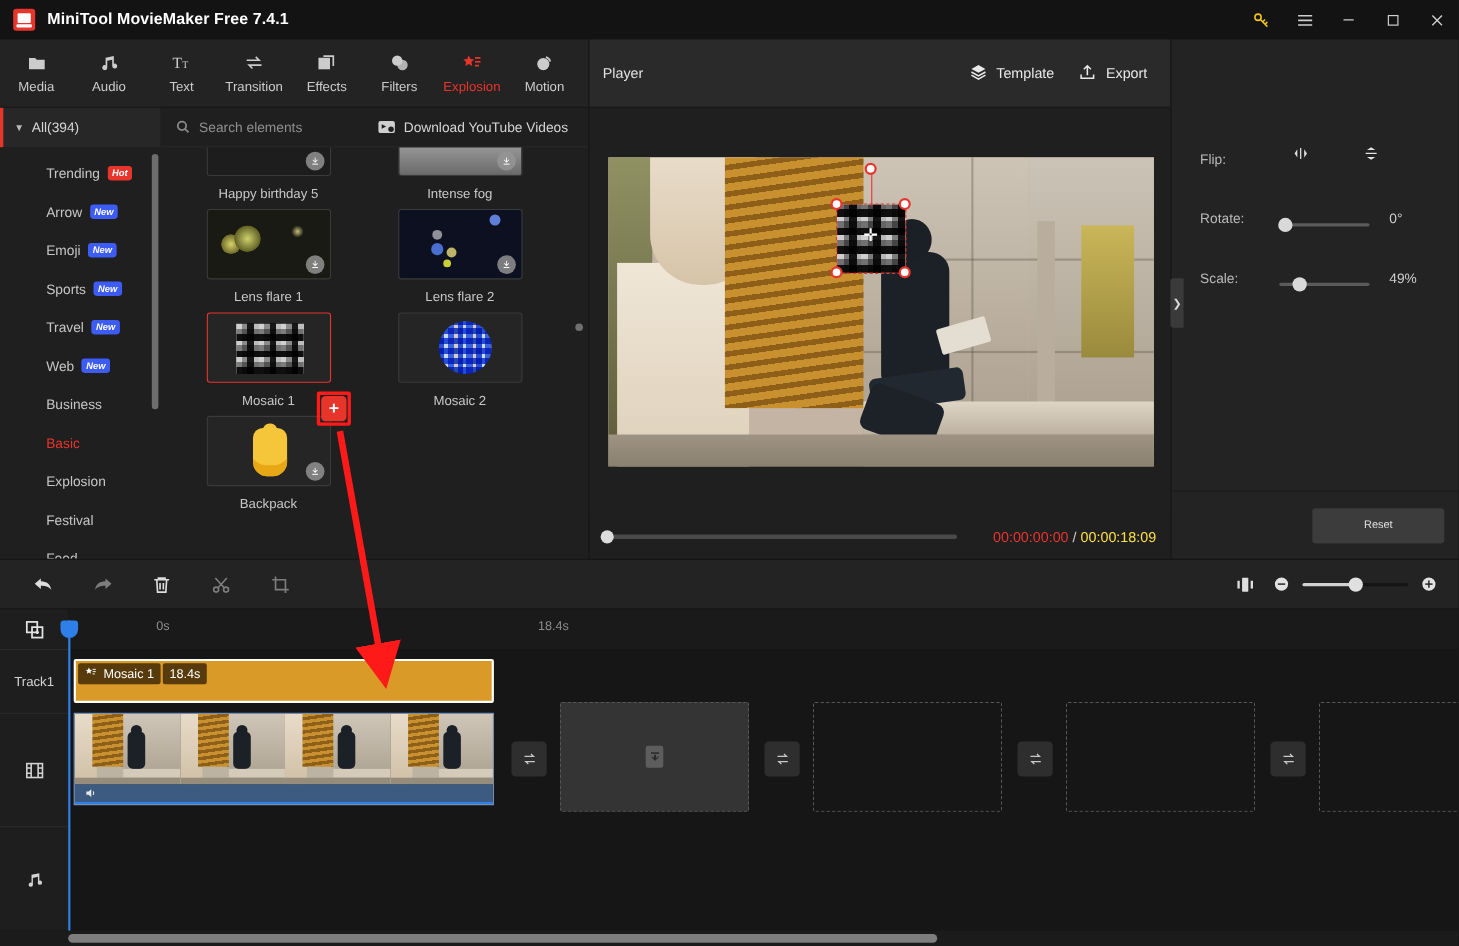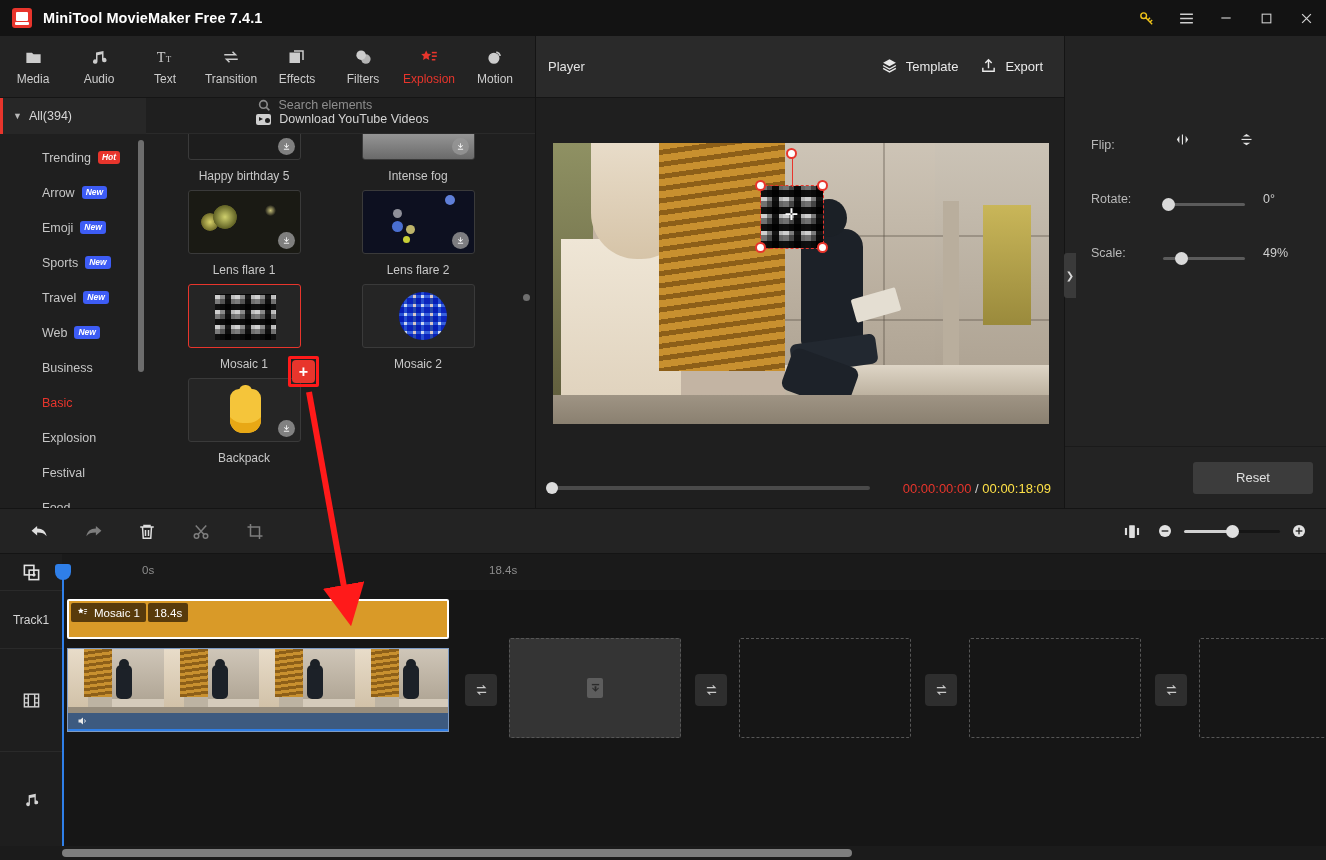--- a/index.html
+++ b/index.html
@@ -86,21 +86,20 @@
   .badge.new { background: #3d5cf5; }
   #cat-scroll {
     position: absolute; left: 138px; top: 42px; width: 6px; height: 232px;
     background: #6d6d6d; border-radius: 3px;
   }
 
   #lib-head {
     position: absolute; left: 146px; top: 0; width: 389px; height: 36px;
     display: flex; align-items: center; background: #1f1f1f;
     border-bottom: 1px solid #2a2a2a;
-    flex-direction: column;
   }
   #search-box { display: flex; align-items: center; margin-left: 14px; width: 180px; }
   #search-box .sicon { color: #8a8a8a; margin-right: 8px; display:flex; }
   #search-input {
     background: transparent; border: 0; outline: 0; color: #bdbdbd; font-size: 12.5px;
     font-family: "Liberation Sans", sans-serif; width: 150px;
   }
   #search-input::placeholder { color: #8e8e8e; }
   #yt-link {
     display: flex; align-items: center; gap: 8px; margin-left: 4px;
@@ -353,21 +352,21 @@
   .ptrack { position:relative; width: 82px; height: 3px; background:#5b5b5b; border-radius:2px; }
   .pknob { position:absolute; top:-5px; width:13px;height:13px;border-radius:50%;background:#d9d9d9; }
   .pval { margin-left: 18px; font-size: 12.5px; color: #cfcfcf; }
   #props-foot {
     position:absolute; left:0; bottom:0; width:262px; height:62px;
     border-top:1px solid #1a1a1a; display:flex; align-items:center; justify-content:flex-end;
   }
   #reset-btn {
     width: 120px; height: 32px; background: #3c3c3c; border-radius: 3px;
     display:flex;align-items:center;justify-content:center;
-    font-size: 13px; color: #e0e0e0; margin-right: 14px;
+    font-size: 10px; color: #e0e0e0; margin-right: 14px;
   }
   #panel-toggle {
     position: absolute; left: 1064px; top: 253px; width: 12px; height: 45px;
     background: #3a3a3a; border-radius: 3px 0 0 3px;
     display:flex;align-items:center;justify-content:center; color:#d8d8d8; font-size:10px;
   }
 
   
   #tl-toolbar {
     position: absolute; left: 0; top: 508px; width: 1326px; height: 46px;

